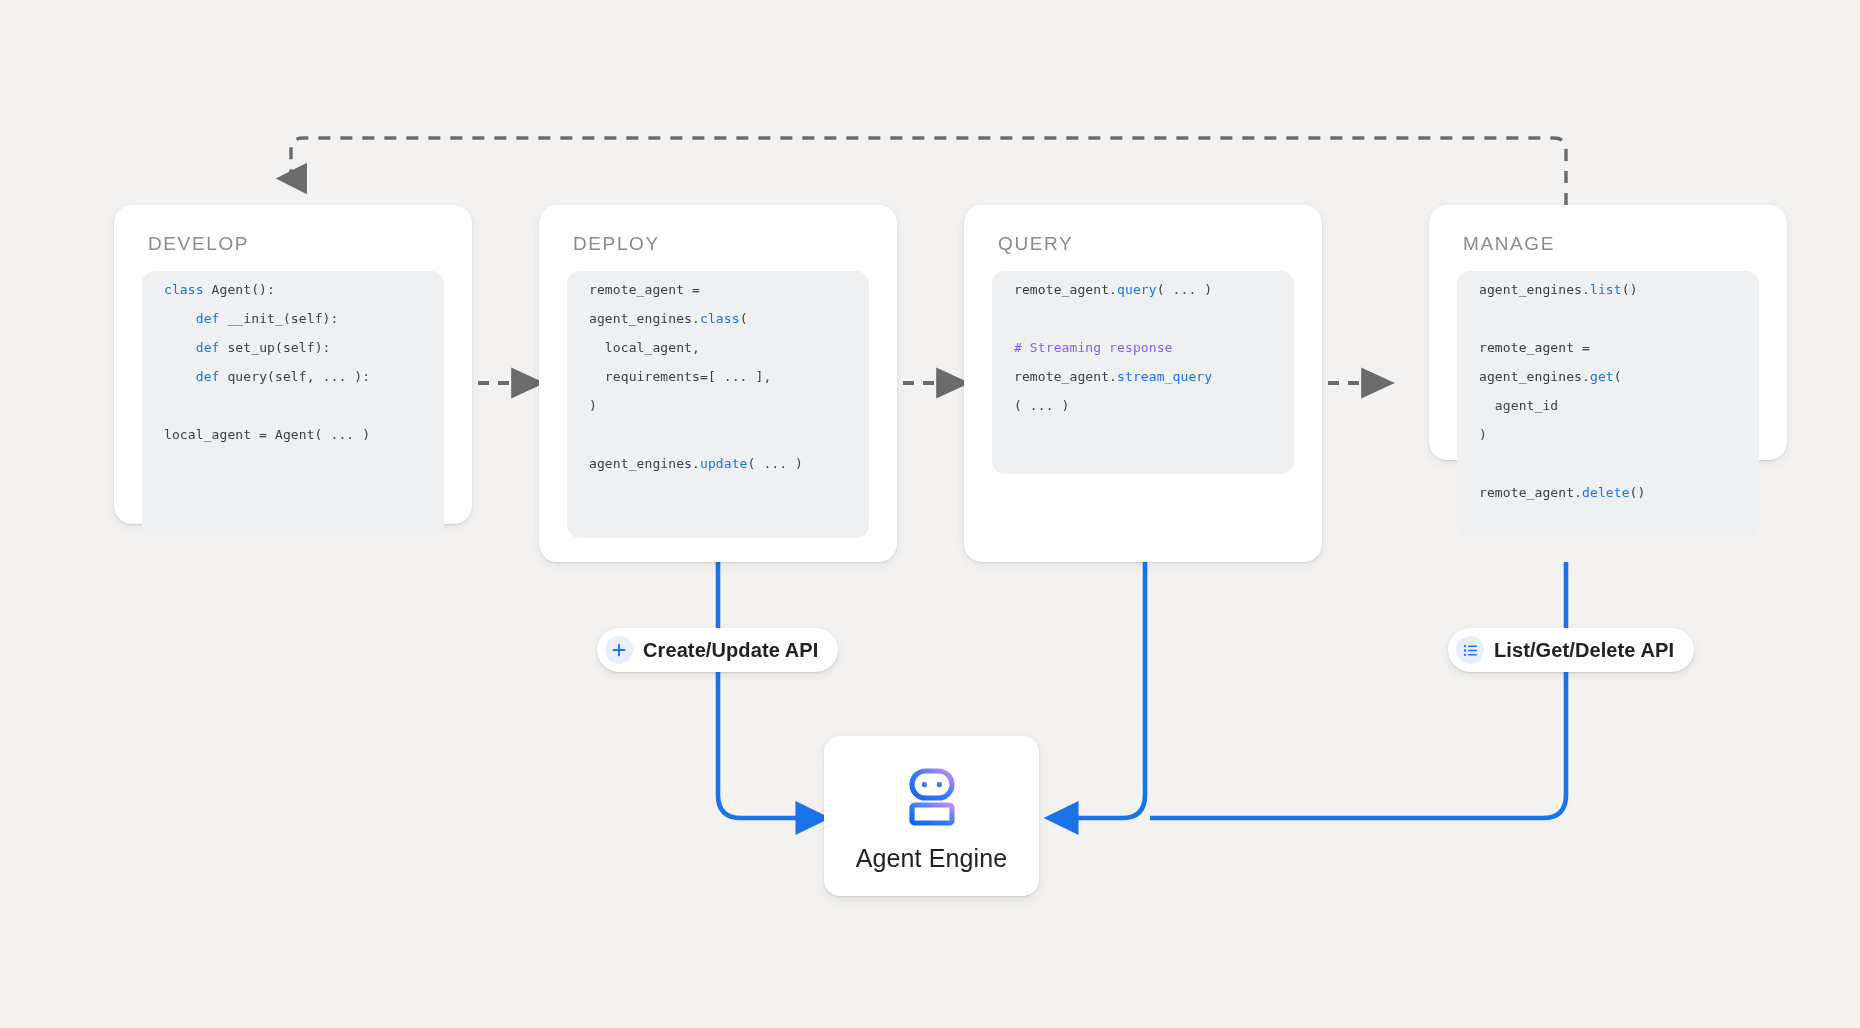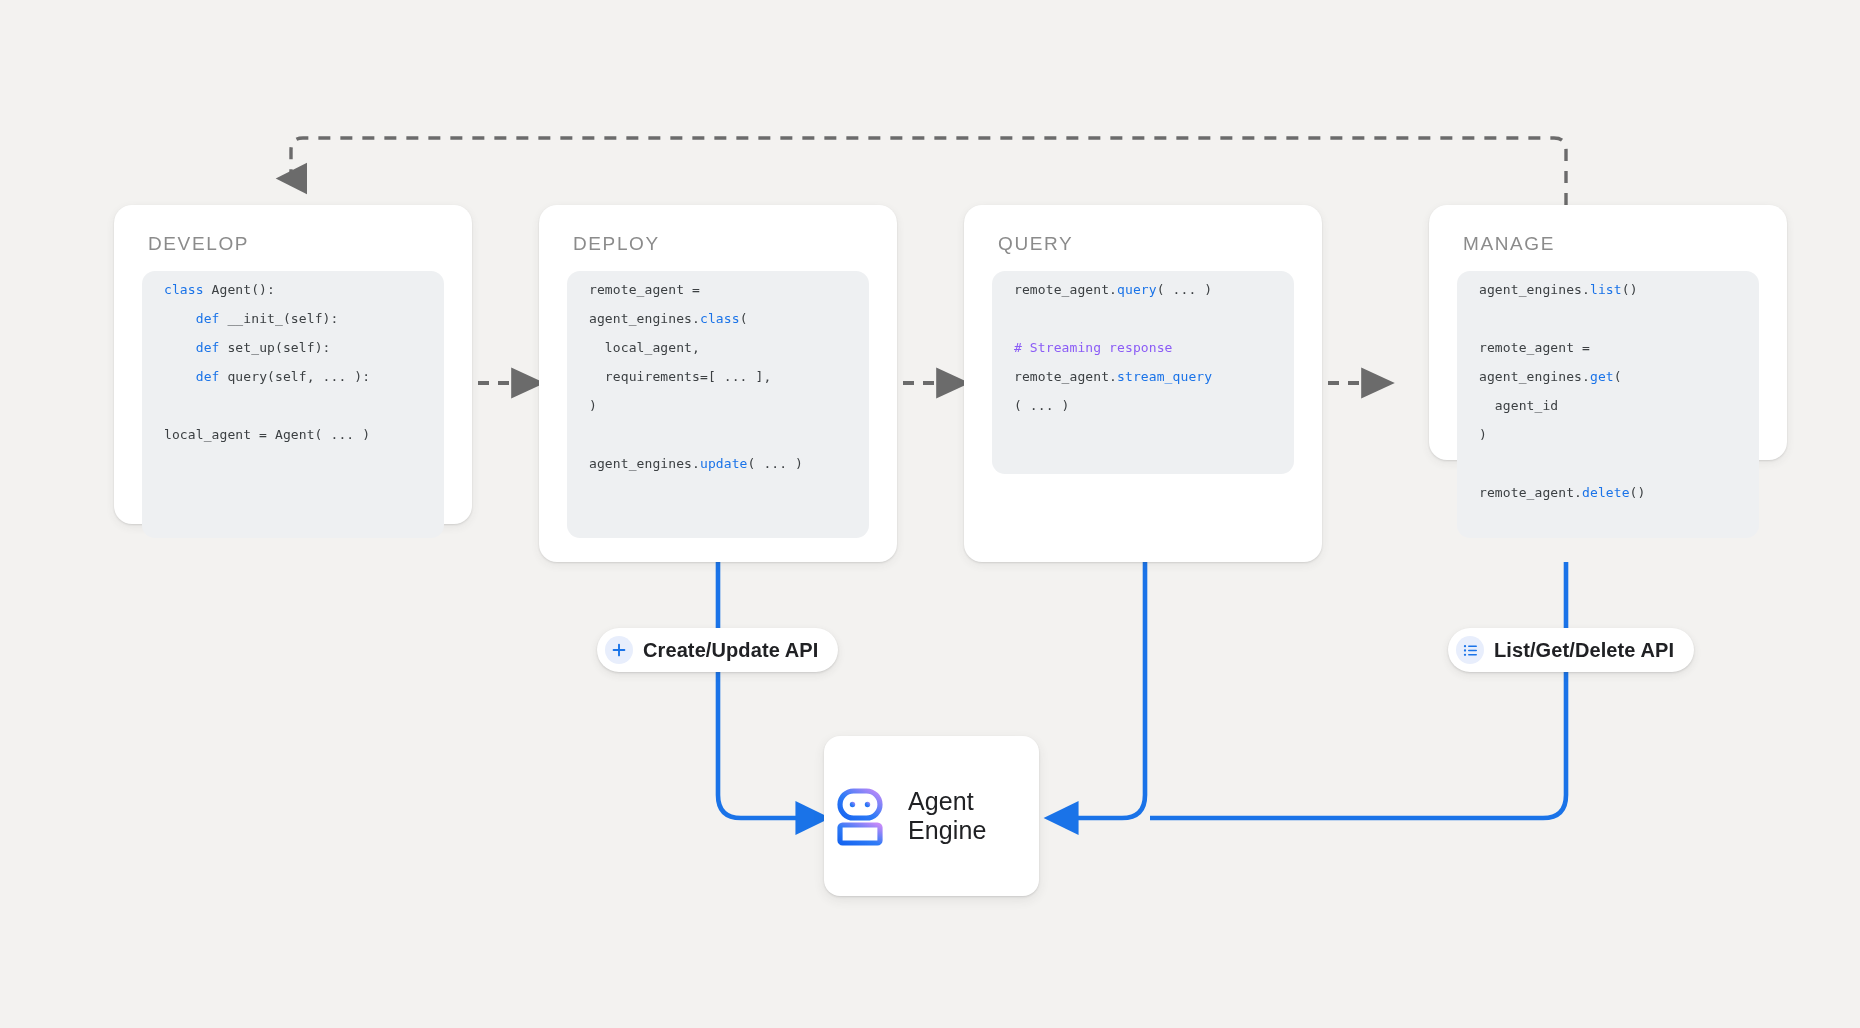--- a/index.html
+++ b/index.html
@@ -78,21 +78,21 @@
   }
 
   
   .engine{
     position:absolute;
     background:#ffffff;
     border-radius:16px;
     box-shadow:0 1px 2px rgba(60,60,60,.16), 0 4px 12px rgba(60,60,60,.09);
     z-index:4;
     display:flex;
-    flex-direction:row;
+    flex-direction:column;
     align-items:center;
     justify-content:center;
     gap:12px;
   }
   .engine-label{
     font-size:25px;
     color:#202124;
     letter-spacing:.1px;
   }
 </style>

